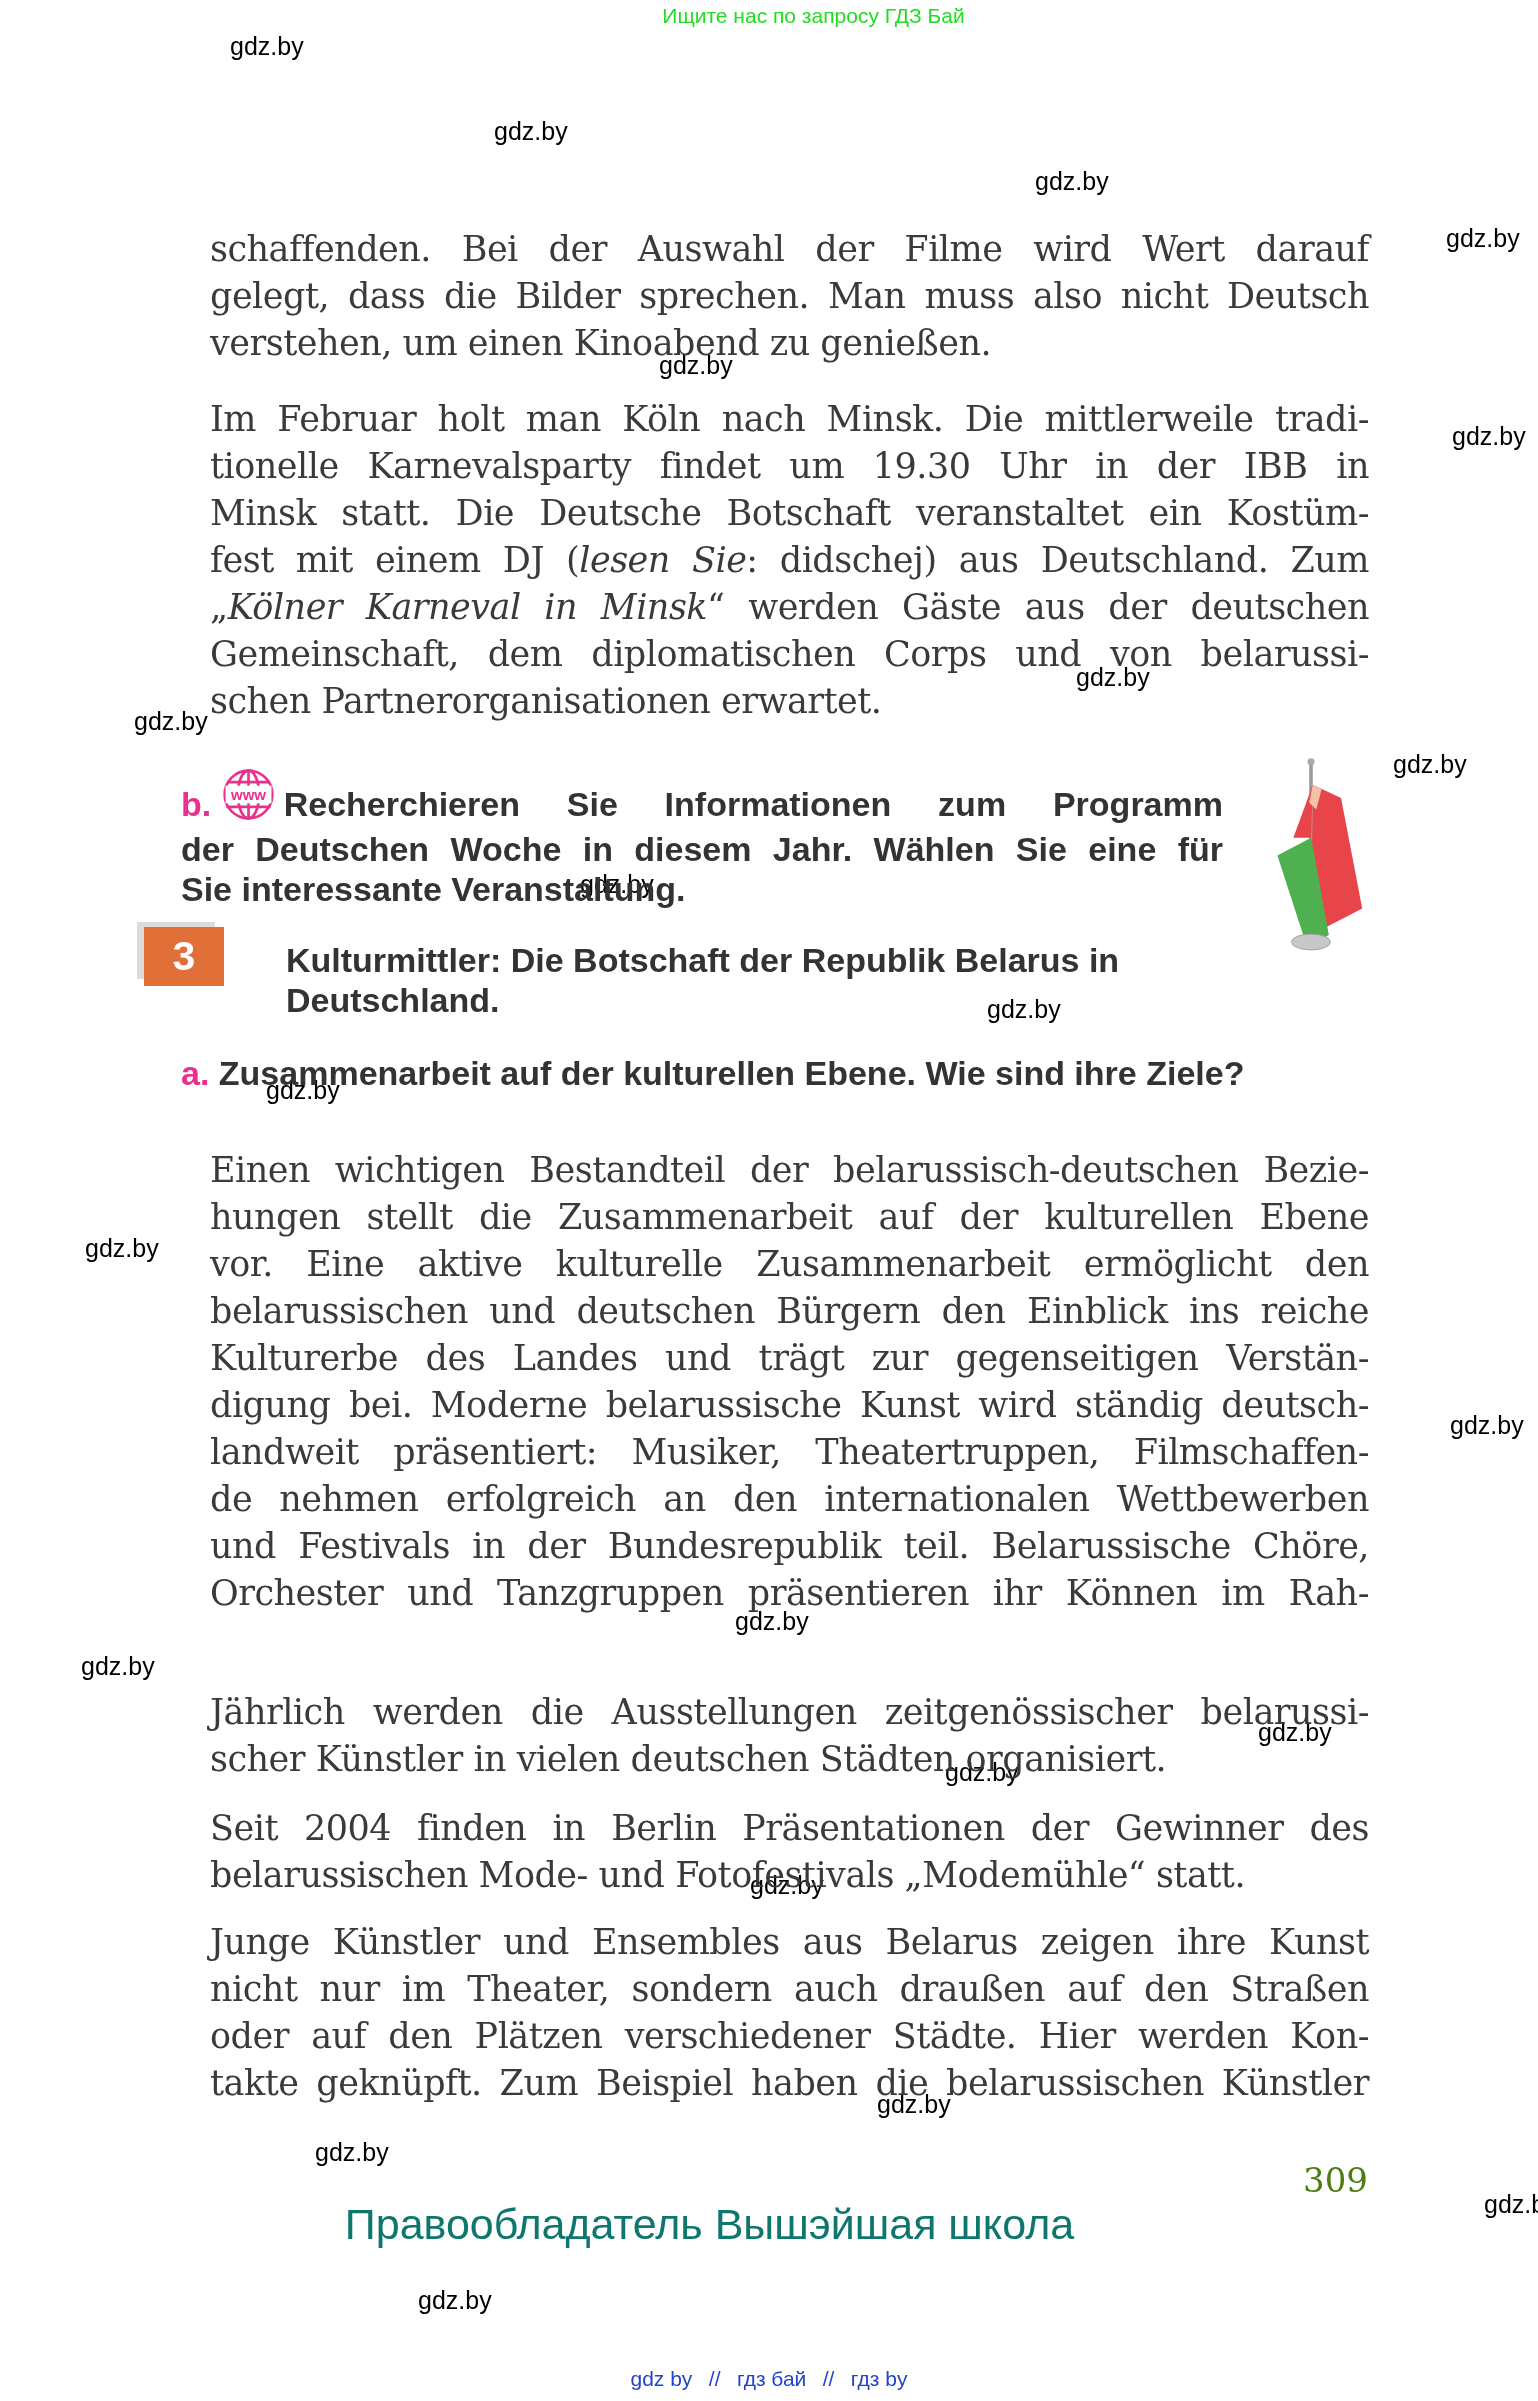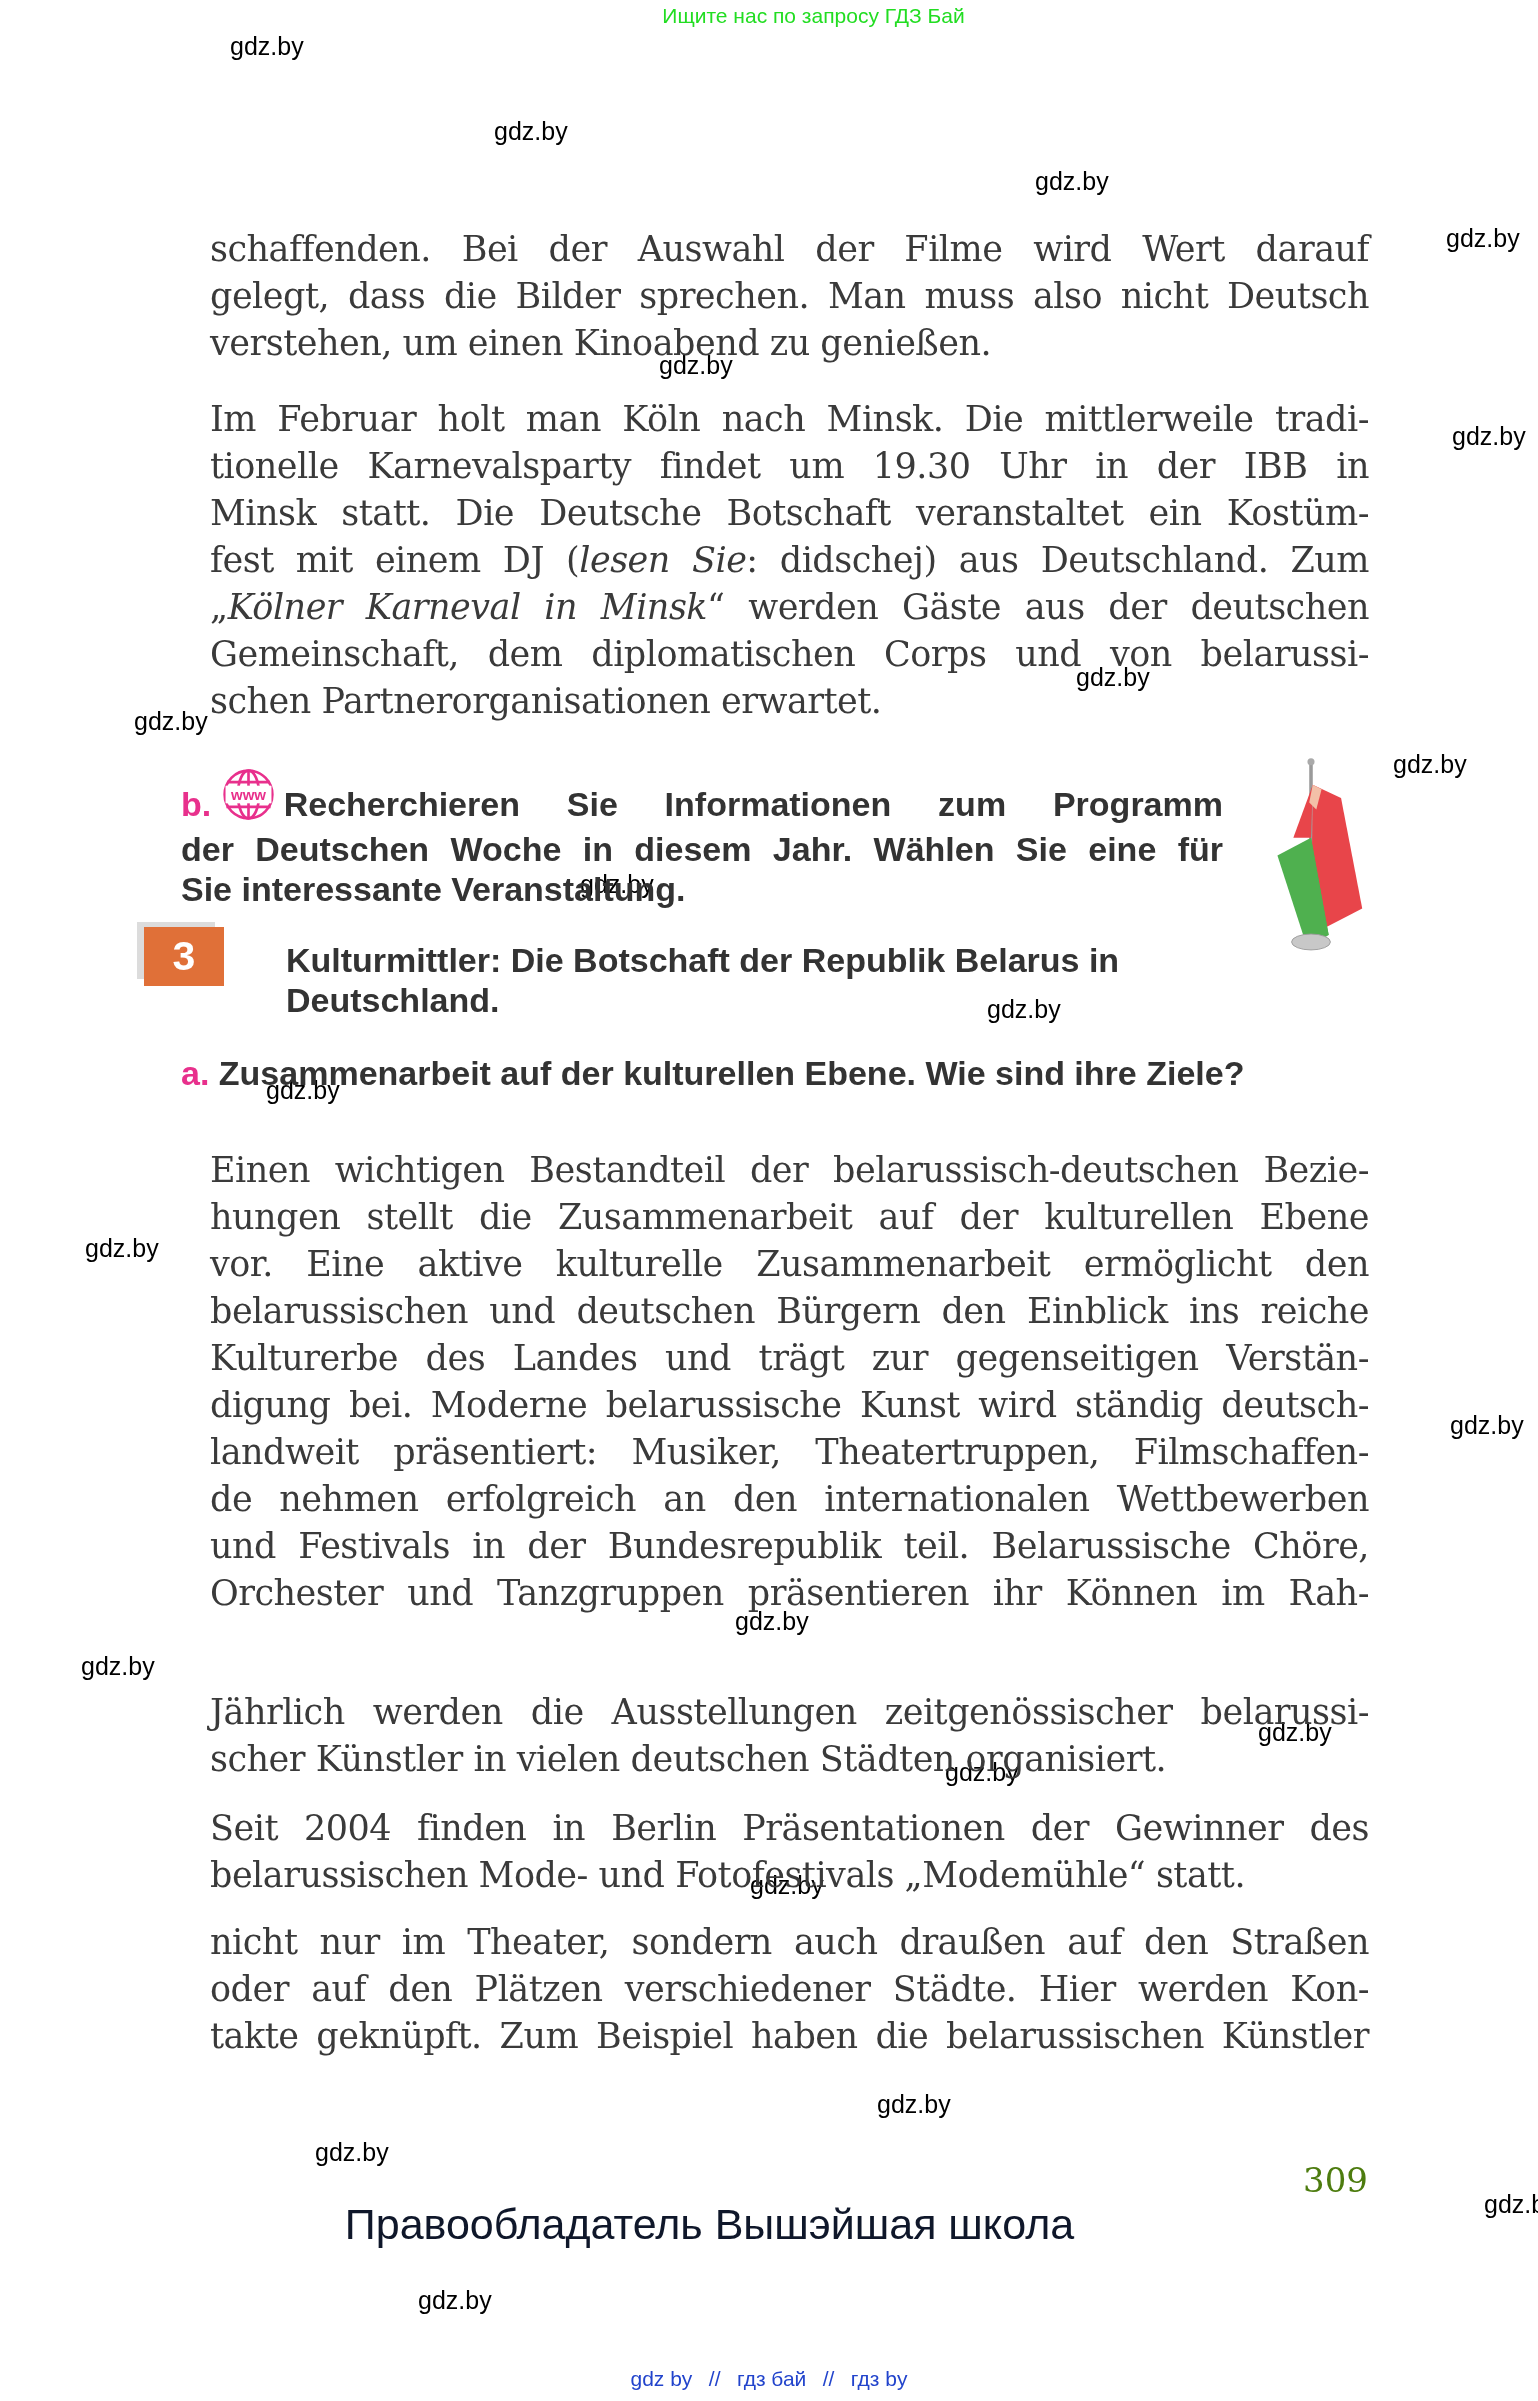--- a/index.html
+++ b/index.html
@@ -11,21 +11,21 @@
   .para .ln { display: block; text-align: justify; text-align-last: justify; white-space: nowrap; overflow: visible; margin-left: 29px; }
   .para .ln.last { text-align-last: left; }
   .task { font-family: "Liberation Sans", sans-serif; font-weight: bold; font-size: 34px; line-height: 40px; color: #333333; }
   .task .ln { display: block; white-space: nowrap; text-align: justify; text-align-last: justify; }
   .task .ln.last { text-align-last: left; }
   .pink { color: #e8308c; }
   .badge-wrap { left: 137px; top: 922px; width: 89px; height: 64px; }
   .badge-shadow { position: absolute; left: 0; top: 0; width: 78px; height: 57px; background: #dcdcdc; }
   .badge { position: absolute; left: 7px; top: 5.3px; width: 80px; height: 59px; background: #e07038; color: #ffffff; font-family: "Liberation Sans", sans-serif; font-weight: bold; font-size: 41px; text-align: center; line-height: 59px; }
   .page-num { left: 1259px; top: 2160px; font-family: "DejaVu Serif", serif; font-size: 34px; color: #4d7c0f; }
-  .copyright { left: 0; width: 1331px; top: 2200px; text-align: center; font-family: "Liberation Sans", sans-serif; font-size: 43px; color: #0f172a; }
+  .copyright { left: 0; width: 1331px; top: 2200px; text-align: center; font-family: "Liberation Sans", sans-serif; font-size: 43px; color: #0f766e; }
   .footer-links { left: 0; width: 1450px; top: 2367px; text-align: center; font-family: "Liberation Sans", sans-serif; font-size: 21px; color: #2244cc; }
   .footer-links span { margin: 0 5.3px; }
   .flag { left: 1214px; top: 749px; width: 106px; height: 204px; }
   .globe { display: inline-block; vertical-align: -5.3px; margin: 0 8.9px 0 10.6px; }
 </style>
 </head>
 <body>
 
 <div class="abs top-banner">Ищите нас по запросу ГДЗ Бай</div>
 
@@ -130,20 +130,21 @@
   <span class="ln">Jährlich werden die Ausstellungen zeitgenössischer belarussi-</span>
   <span class="ln last">scher Künstler in vielen deutschen Städten organisiert.</span>
 </div>
 
 <div class="abs para" style="top:1805px;">
   <span class="ln">Seit 2004 finden in Berlin Präsentationen der Gewinner des</span>
   <span class="ln last">belarussischen Mode- und Fotofestivals „Modemühle“ statt.</span>
 </div>
 
 <div class="abs para" style="top:1919px;">
+  <span class="ln">Junge Künstler und Ensembles aus Belarus zeigen ihre Kunst</span>
   <span class="ln">nicht nur im Theater, sondern auch draußen auf den Straßen</span>
   <span class="ln">oder auf den Plätzen verschiedener Städte. Hier werden Kon-</span>
   <span class="ln">takte geknüpft. Zum Beispiel haben die belarussischen Künstler</span>
 </div>
 
 <div class="abs page-num">309</div>
 <div class="abs copyright">Правообладатель Вышэйшая школа</div>
 
 <div class="abs footer-links">
   <span>gdz by</span>

